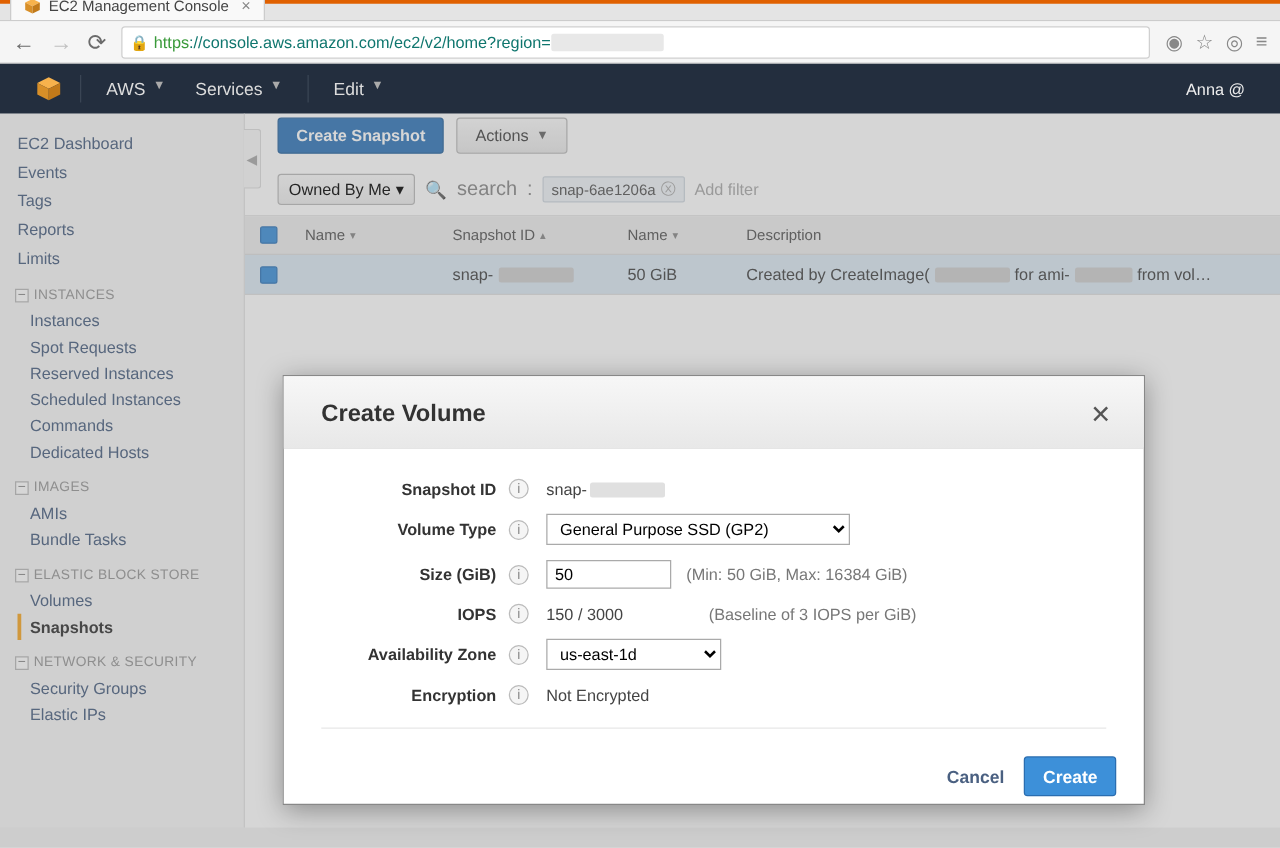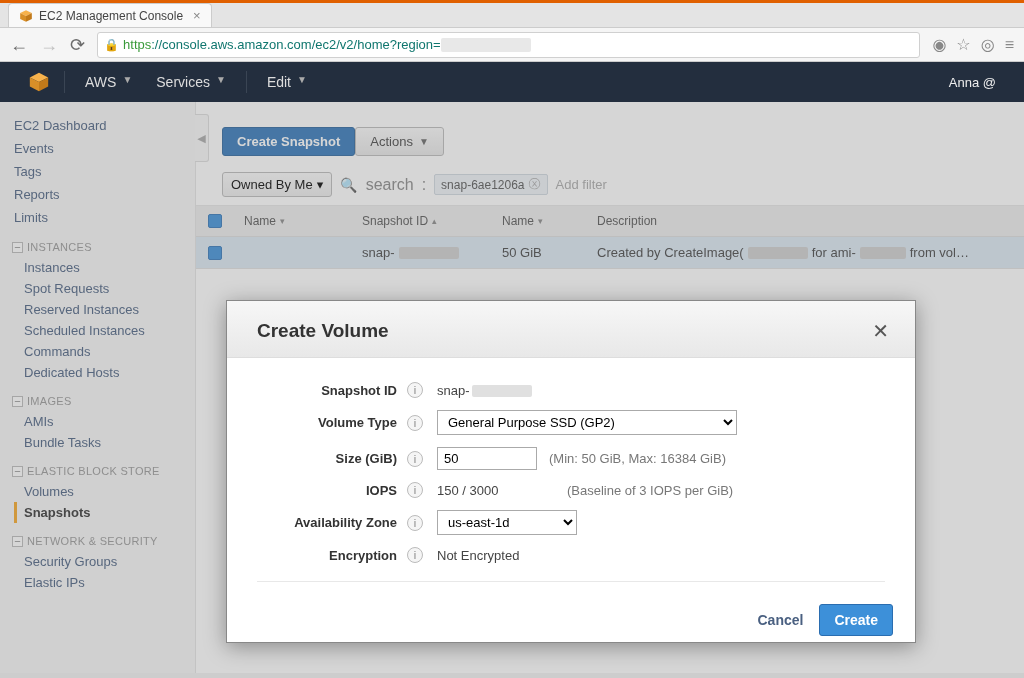--- a/index.html
+++ b/index.html
@@ -1,19 +1,19 @@
 <!DOCTYPE html>
 <html><head>
 <meta charset="utf-8">
 <style>
   * { box-sizing: border-box; margin: 0; padding: 0; font-family: Arial, Helvetica, sans-serif; }
   body { background: #f2f2f2; width: 1024px; height: 678px; overflow: hidden; position: relative; }
 
   
-  .browser-tabs { height: 28px; background: #e4e4e4; border-bottom: 1px solid #ccc; border-top: 3px solid #e06000; display: flex; align-items: flex-end; padding-left: 8px; }
+  .browser-tabs { height: 17px; background: #e4e4e4; border-bottom: 1px solid #ccc; border-top: 3px solid #e06000; display: flex; align-items: flex-end; padding-left: 8px; }
   .browser-tab { background: #f9f9f9; border: 1px solid #ccc; border-bottom: none; border-top-left-radius: 4px; border-top-right-radius: 4px; padding: 4px 10px; font-size: 12px; color: #444; display: flex; align-items: center; gap: 6px; }
   .browser-tab .aws-cube { width: 14px; height: 14px; display: inline-block; }
   .tab-close { color: #888; font-size: 13px; margin-left: 4px; cursor: pointer; }
 
   .browser-urlbar { height: 34px; background: #f5f5f5; border-bottom: 1px solid #ccc; display: flex; align-items: center; padding: 0 10px; gap: 12px; }
   .urlbar-btn { color: #6b6b6b; font-size: 18px; cursor: pointer; line-height: 1; }
   .urlbar-btn.disabled { color: #c0c0c0; }
   .url-row { flex: 1; display: flex; align-items: center; border: 1px solid #d0d0d0; border-radius: 3px; height: 26px; padding: 0 6px; background: #fff; }
   .lock-icon { color: #3a9a3a; font-size: 12px; margin-right: 4px; }
   .url-text { font-size: 13px; }
@@ -35,21 +35,21 @@
   .main { display: flex; height: calc(100% - 107px); position: relative; }
   .sidebar { width: 196px; background: #f6f6f6; padding: 12px 8px 12px 14px; border-right: 1px solid #e4e4e4; font-size: 13px; color: #4a6081; overflow: hidden; }
   .sidebar .primary a { display: block; padding: 4px 0; color: #4a6081; text-decoration: none; cursor: pointer; }
   .sidebar .section-hdr { color: #999; font-size: 11px; letter-spacing: 0.3px; margin: 12px 0 4px -2px; display: flex; align-items: center; gap: 4px; }
   .section-toggle { width: 11px; height: 11px; border: 1px solid #bbb; display: inline-flex; align-items: center; justify-content: center; font-size: 11px; line-height: 1; color: #888; background: #fff; }
   .sidebar .item { display: block; padding: 3px 0 3px 10px; color: #4a6081; text-decoration: none; cursor: pointer; }
   .sidebar .item.active { font-weight: bold; color: #333; border-left: 3px solid #f6a724; padding-left: 7px; margin-left: 0px; }
 
   .content { flex: 1; position: relative; background: #fff; }
   .collapse-tab { position: absolute; left: -1px; top: 12px; width: 14px; height: 48px; background: #f8f8f8; border: 1px solid #ddd; border-left: none; border-top-right-radius: 3px; border-bottom-right-radius: 3px; display: flex; align-items: center; justify-content: center; color: #aaa; font-size: 11px; cursor: pointer; }
-  .toolbar { padding: 25px 16px 10px 26px; display: flex; align-items: center; }
+  .toolbar { padding: 3px 16px 10px 26px; display: flex; gap: 10px; align-items: center; }
   .btn { border: 1px solid #bbb; border-radius: 3px; padding: 6px 14px; font-size: 13px; background: linear-gradient(#fafafa,#e8e8e8); color: #444; cursor: pointer; display: inline-flex; align-items: center; gap: 6px; }
   .btn-primary-blue { background: #3176b9; border: 1px solid #2a659e; color: #fff; font-weight: bold; }
   .btn .caret { font-size: 10px; color: #666; }
 
   .filterbar { padding: 6px 16px 8px 26px; display: flex; align-items: center; gap: 8px; border-bottom: 1px solid #e5e5e5; }
   .filter-chip { border: 1px solid #bbb; border-radius: 3px; padding: 4px 8px; font-size: 13px; background: linear-gradient(#fafafa,#ececec); display: inline-flex; align-items: center; gap: 4px; cursor: pointer; }
   .search-icon { color: #999; font-size: 14px; }
   .search-label { color: #888; font-size: 16px; }
   .search-tag { background: #eef2f6; border: 1px solid #d0d8e0; padding: 1px 6px; border-radius: 2px; font-size: 12px; color: #555; display: inline-flex; align-items: center; gap: 4px; }
   .search-tag .x { color: #aaa; cursor: pointer; }
@@ -76,21 +76,21 @@
   .modal { position: absolute; left: 226px; top: 300px; width: 690px; background: #fff; border: 1px solid #888; box-shadow: 0 4px 20px rgba(0,0,0,0.35); }
   .modal-hdr { background: linear-gradient(#f7f7f7,#e8e8e8); padding: 16px 20px 12px 30px; display: flex; align-items: center; justify-content: space-between; border-bottom: 1px solid #ddd; }
   .modal-title { font-size: 19px; font-weight: bold; color: #333; }
   .modal-close { font-size: 20px; color: #555; cursor: pointer; padding: 2px 6px; }
   .modal-body { padding: 18px 30px 8px 30px; font-size: 13px; color: #444; }
   .form-row { display: flex; align-items: center; padding: 6px 0; }
   .form-label { width: 150px; text-align: right; font-weight: bold; color: #333; padding-right: 10px; }
   .info-icn { width: 16px; height: 16px; border: 1px solid #bbb; border-radius: 50%; display: inline-flex; align-items: center; justify-content: center; font-size: 11px; color: #888; margin-right: 14px; background: #f5f5f5; cursor: help; }
   .form-val { flex: 1; display: flex; align-items: center; gap: 12px; }
   .form-val select, .form-val input[type=text] { border: 1px solid #aaa; padding: 3px 6px; font-size: 13px; background: #fff; }
-  .vt-select { width: 300px; }
+  .vt-select { width: 243px; }
   .size-input { width: 100px; }
   .az-select { width: 140px; }
   .hint { color: #777; font-size: 13px; }
   .modal-body hr { border: none; border-top: 1px solid #e8e8e8; margin: 12px 0 0 0; }
   .modal-footer { padding: 14px 22px 6px 22px; display: flex; justify-content: flex-end; align-items: center; gap: 16px; }
   .link-cancel { color: #4a6081; font-weight: bold; font-size: 14px; cursor: pointer; }
   .btn-create { background: #3d90d9; border: 1px solid #2a6db0; color: #fff; font-weight: bold; font-size: 14px; padding: 7px 14px; border-radius: 3px; cursor: pointer; }
   .snap-redact { display: inline-block; background: #e0e0e0; width: 60px; height: 12px; border-radius: 2px; vertical-align: middle; margin-left: 2px; }
 
   

